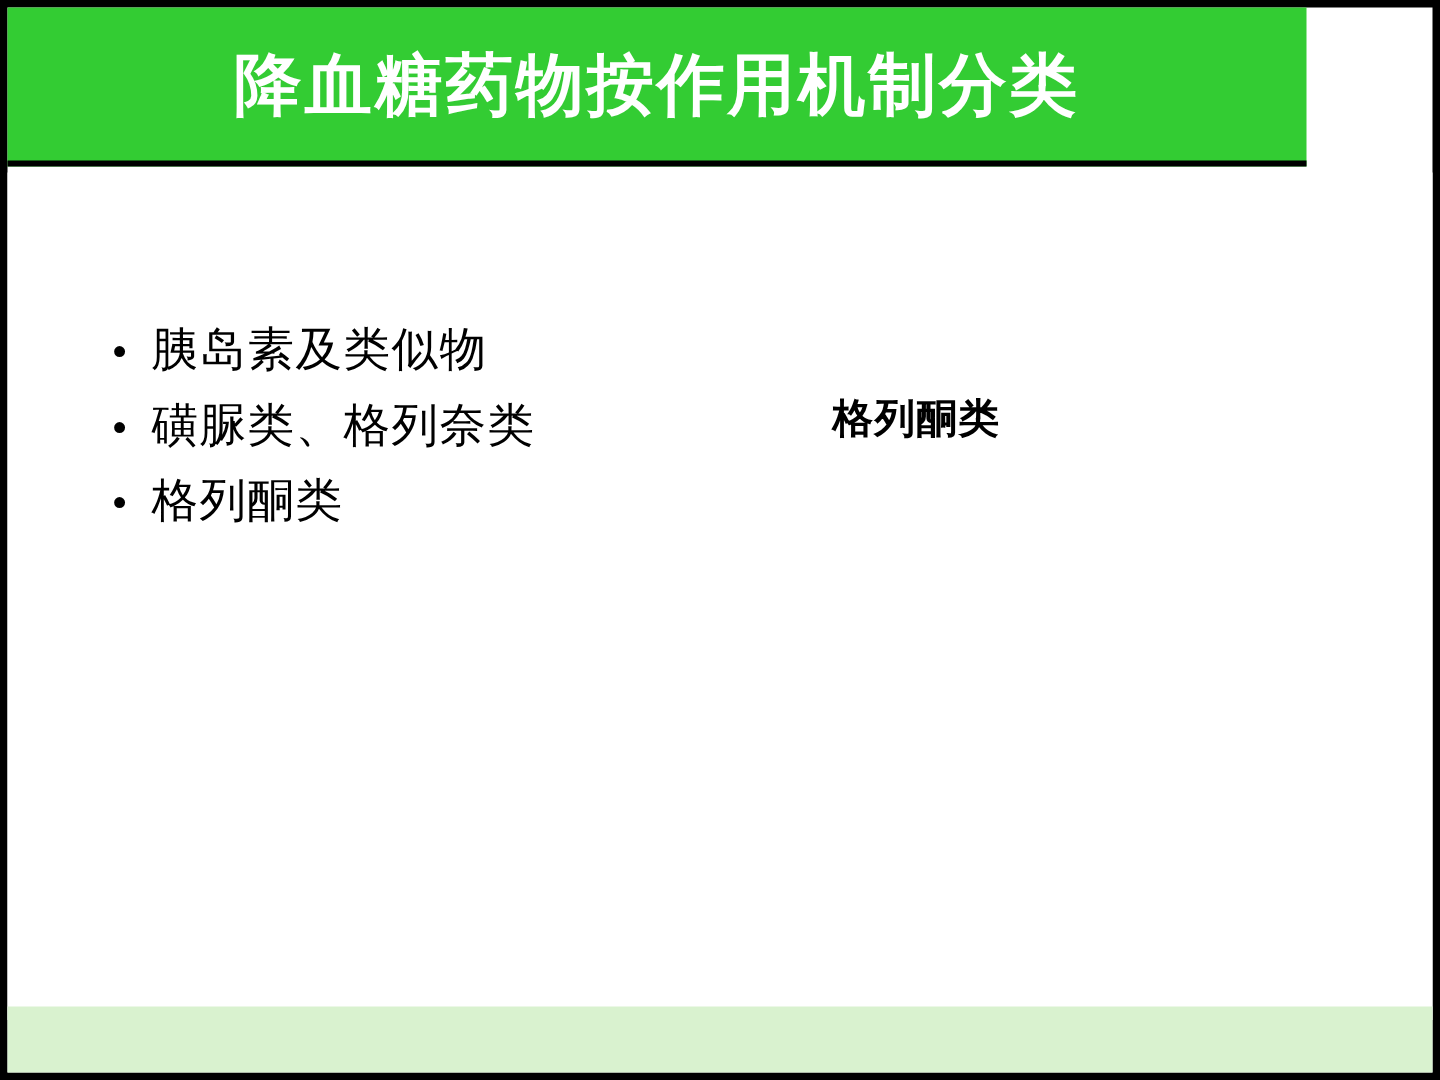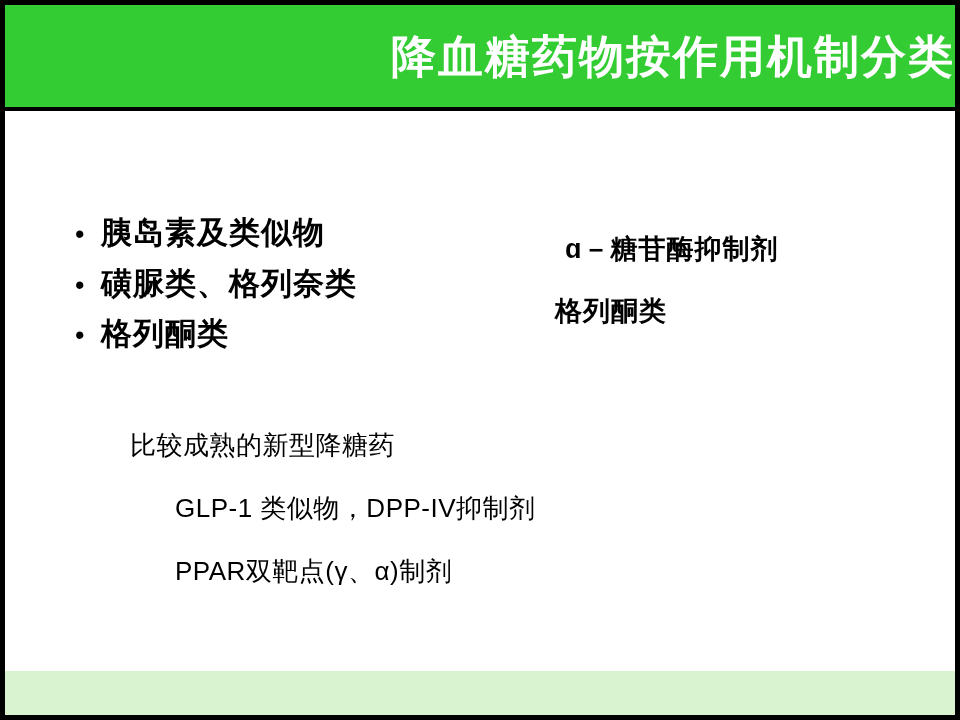--- a/index.html
+++ b/index.html
@@ -49,28 +49,28 @@
     left: 0;
     bottom: 0;
     width: 960px;
     height: 5px;
     background: #000000;
   }
   .title-bar {
     position: absolute;
     left: 5px;
     top: 5px;
-    width: 950px;
+    width: 866px;
     height: 106px;
     background: #33cc33;
     border-bottom: 4px solid #000000;
     box-sizing: border-box;
     display: flex;
     align-items: center;
-    justify-content: flex-end;
+    justify-content: center;
   }
   .title-text {
     color: #ffffff;
     font-size: 45px;
     font-weight: bold;
     letter-spacing: 2px;
     line-height: 1;
     white-space: nowrap;
   }
   .body-area {
@@ -94,21 +94,21 @@
   }
   .bullet-dot {
     width: 26px;
     font-size: 27px;
     color: #000000;
     line-height: 1;
     flex: 0 0 26px;
   }
   .bullet-label {
     font-size: 31px;
-    font-weight: bold;
+    font-weight: normal;
     color: #000000;
     line-height: 1.15;
     letter-spacing: 1px;
     text-align: center;
   }
   .right-col {
     position: absolute;
     left: 540px;
     top: 118px;
     width: 380px;
@@ -196,27 +196,21 @@
       </div>
 
       <div class="bullet-item">
         <span class="bullet-dot">•</span>
         <span class="bullet-label">格列酮类</span>
       </div>
 
     </div>
 
     <div class="right-col">
-      <div class="right-item-1">ɑ－糖苷酶抑制剂</div>
       <div class="right-item-2">格列酮类</div>
     </div>
 
-    <div class="lower-block">
-      <div class="lower-line-1">比较成熟的新型降糖药</div>
-      <div class="lower-line-2">GLP-1 类似物，DPP-IV抑制剂</div>
-      <div class="lower-line-3">PPAR双靶点(γ、α)制剂</div>
-    </div>
 
   </div>
 
   <div class="footer-band"></div>
 
 </div>
 
 </body></html>

